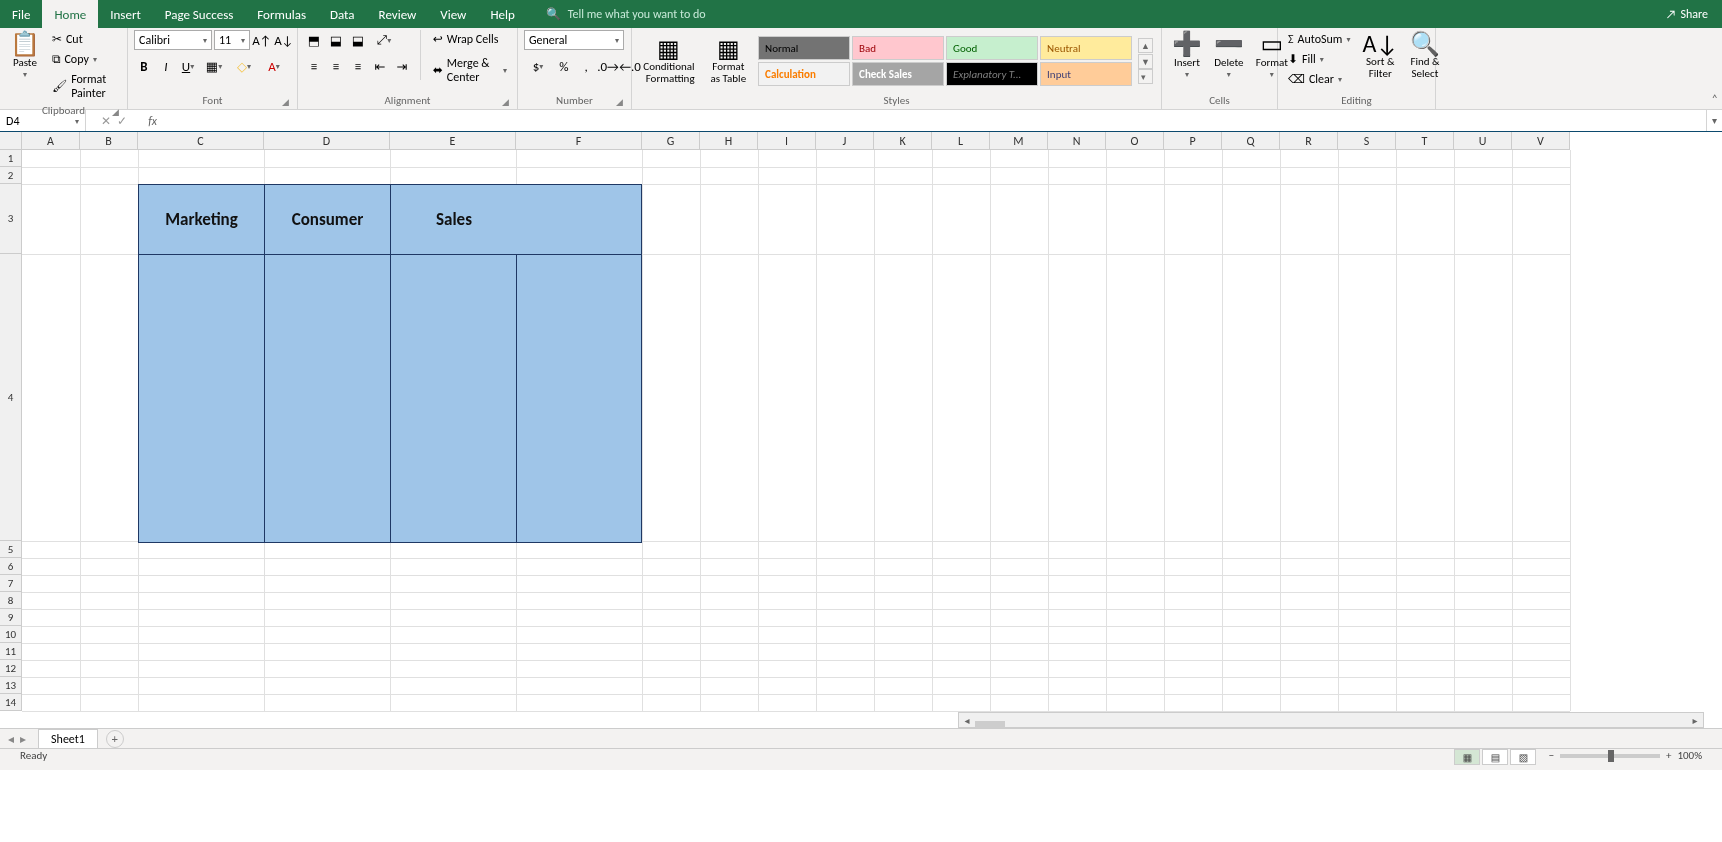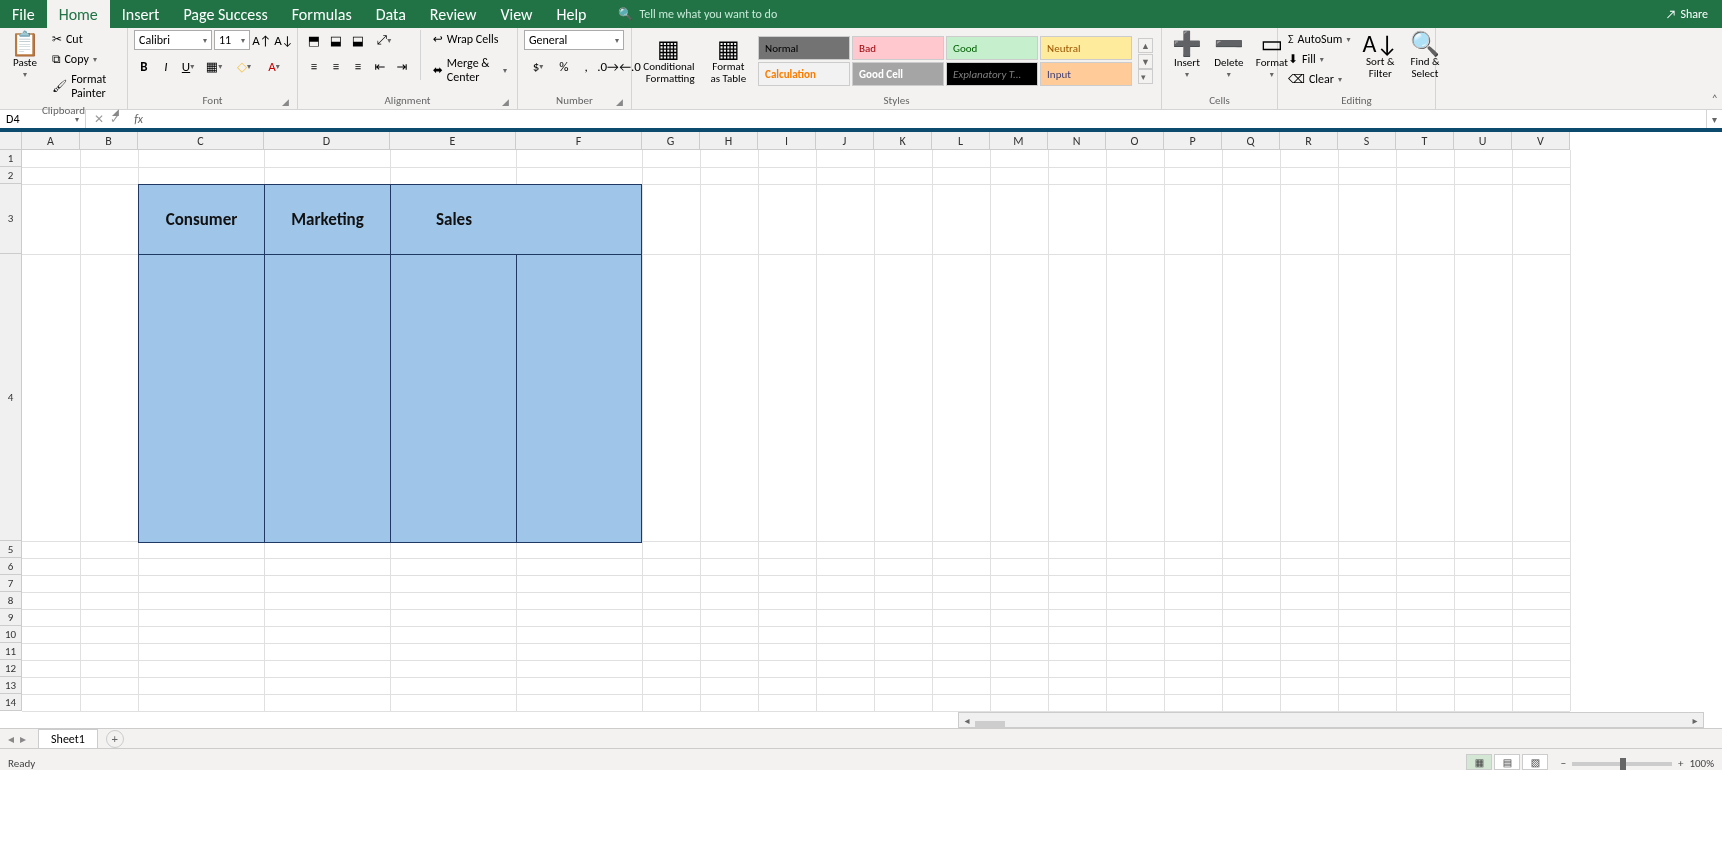--- a/index.html
+++ b/index.html
@@ -1,21 +1,21 @@
 <!DOCTYPE html>
 <html><head>
 <meta charset="utf-8">
 <style>
 * { margin: 0; padding: 0; box-sizing: border-box; font-family: 'Segoe UI', Calibri, sans-serif; user-select: none; }
 body { background: #fff; overflow: hidden; width: 1722px; height: 842px; position: relative; }
 
 
 .titlebar { background: #217346; height: 28px; display: flex; align-items: center; }
 .tabs { display: flex; height: 28px; }
-.tab { padding: 4px 12px; color: #fff; font-size: 16px; display: flex; align-items: center; cursor: pointer; }
+.tab { padding: 4px 12px; color: #fff; font-size: 13px; display: flex; align-items: center; cursor: pointer; }
 .tab.active { background: #f3f2f1; color: #217346; }
 .tellme { display: flex; align-items: center; margin-left: 20px; color: #c7e9d8; font-size: 12px; flex: 1; }
 .tellme-icon { margin-right: 6px; }
 .share { color: #fff; font-size: 12px; padding: 0 14px; display: flex; align-items: center; gap: 4px; }
 
 
 .ribbon { background: #f3f2f1; height: 82px; border-bottom: 1px solid #d4d4d4; display: flex; }
 .group { border-right: 1px solid #d4d4d4; display: flex; flex-direction: column; padding: 2px 6px 0; }
 .group-body { flex: 1; display: flex; align-items: flex-start; gap: 4px; }
 .group-label { font-size: 11px; color: #666; text-align: center; padding: 2px 0; position: relative; }
@@ -44,21 +44,21 @@
 .style-good { background: #c6efce; color: #006100; }
 .style-neutral { background: #ffeb9c; color: #9c5700; }
 .style-calc { background: #f2f2f2; color: #fa7d00; font-weight: bold; }
 .style-check { background: #a5a5a5; color: #fff; font-weight: bold; }
 .style-explan { background: #000000; color: #7f7f7f; font-style: italic; }
 .style-input { background: #ffcc99; color: #3f3f76; }
 .stylemore { display:flex; flex-direction:column; justify-content:space-between; height:50px; padding:2px; }
 .stylemore div { font-size:9px; color:#666; border:1px solid #ccc; padding:1px 2px; cursor:pointer; }
 
 
-.fbar { height: 22px; border-bottom: 4px solid #0c4a6e; display: flex; align-items: center; background: #fff; }
+.fbar { height: 22px; border-bottom: 1px solid #0c4a6e; display: flex; align-items: center; background: #fff; gap: 7px; }
 .namebox { width: 86px; border-right: 1px solid #d4d4d4; font-size: 12px; padding: 0 6px; display:flex; align-items:center; justify-content:space-between; height:100%; }
 .fbtns { display: flex; gap: 6px; padding: 0 8px; color: #999; font-size: 12px; }
 .fxlabel { font-style: italic; font-size: 12px; color: #666; padding: 0 6px; }
 .finput { flex: 1; font-size: 12px; padding: 0 4px; }
 .fexpand { width: 16px; text-align:center; font-size:10px; color:#666; border-left:1px solid #d4d4d4; height:100%; display:flex; align-items:center; justify-content:center; }
 
 
 .gridwrap { position: relative; height: 596px; overflow: hidden; background:#fff; }
 .corner { position: absolute; left: 0; top: 0; width: 22px; height: 18px; background: #f0f0f0; border-right: 1px solid #ccc; border-bottom: 1px solid #ccc; }
 .colheads { position: absolute; left: 22px; top: 0; height: 18px; display: flex; }
@@ -83,21 +83,21 @@
 .hscroll .track { flex:1; position:relative; }
 .hscroll .thumb { position:absolute; left:0; width:30px; height:12px; background:#cdcdcd; top:1px; }
 
 
 .sheettabs { height: 20px; background: #f3f2f1; border-top: 1px solid #ccc; display: flex; align-items: center; font-size: 12px; position:relative; }
 .sheetnav { padding: 0 8px; color: #888; display:flex; gap:6px; }
 .sheettab { background: #fff; border: 1px solid #ccc; border-bottom: none; padding: 2px 12px; margin-left: 4px; }
 .addsheet { margin-left: 8px; color: #666; width:18px; height:18px; border:1px solid #ccc; border-radius:50%; display:flex; align-items:center; justify-content:center; font-size:12px; }
 
 
-.status { height: 22px; background: #f3f2f1; border-top: 1px solid #ccc; display: flex; align-items: flex-end; font-size: 11px; color: #444; padding: 0 8px; }
+.status { height: 22px; background: #f3f2f1; border-top: 1px solid #ccc; display: flex; align-items: flex-start; font-size: 11px; color: #444; padding: 0 20px; }
 .status .spacer { flex: 1; }
 .viewbtns { display: flex; gap: 2px; margin-right: 12px; }
 .viewbtns div { width: 26px; height: 16px; border: 1px solid #ccc; background:#fff; display:flex; align-items:center; justify-content:center; font-size:10px; }
 .viewbtns div.active { background: #d4e6d4; }
 .zoom { display: flex; align-items: center; gap: 6px; }
 .zoom .slider { width: 100px; height: 4px; background: #ccc; position: relative; }
 .zoom .slider .knob { position: absolute; left: 48px; top: -4px; width: 6px; height: 12px; background: #666; }
 
 .collapse-ribbon { position:absolute; right:4px; top:92px; font-size:12px; color:#666; cursor:pointer; }
 </style>
@@ -250,21 +250,21 @@
       <div class="bigbtn" style="width:56px">
         <span class="ico">▦</span>
         <span style="text-align:center;line-height:1.1">Format as Table</span>
       </div>
       <div class="stylegrid" id="stylegrid">
           <div class="stylecell style-normal">Normal</div>
           <div class="stylecell style-bad">Bad</div>
           <div class="stylecell style-good">Good</div>
           <div class="stylecell style-neutral">Neutral</div>
           <div class="stylecell style-calc">Calculation</div>
-          <div class="stylecell style-check">Good Cell</div>
+          <div class="stylecell style-check">Check Sales</div>
           <div class="stylecell style-explan">Explanatory T...</div>
           <div class="stylecell style-input">Input</div>
         </div>
       <div class="stylemore">
         <div>▲</div>
         <div>▼</div>
         <div>▾</div>
       </div>
     </div>
     <div class="group-label"><span>Styles</span></div>
@@ -414,22 +414,22 @@
         <div class="hl" style="top: 459px; width: 1548px;"></div>
         <div class="hl" style="top: 476px; width: 1548px;"></div>
         <div class="hl" style="top: 493px; width: 1548px;"></div>
         <div class="hl" style="top: 510px; width: 1548px;"></div>
         <div class="hl" style="top: 527px; width: 1548px;"></div>
         <div class="hl" style="top: 544px; width: 1548px;"></div>
         <div class="hl" style="top: 561px; width: 1548px;"></div>
       </div>
     <div class="datatable" id="datatable" style="left: 116px; top: 34px; width: 504px;">
       <div class="hdr" id="tblhdr">
+          <div>Marketing</div>
           <div>Consumer</div>
-          <div>Marketing</div>
           <div>Sales</div>
         </div>
       <div class="body">
           <div></div>
           <div></div>
           <div></div>
           <div></div>
         </div>
     </div>
   </div>

